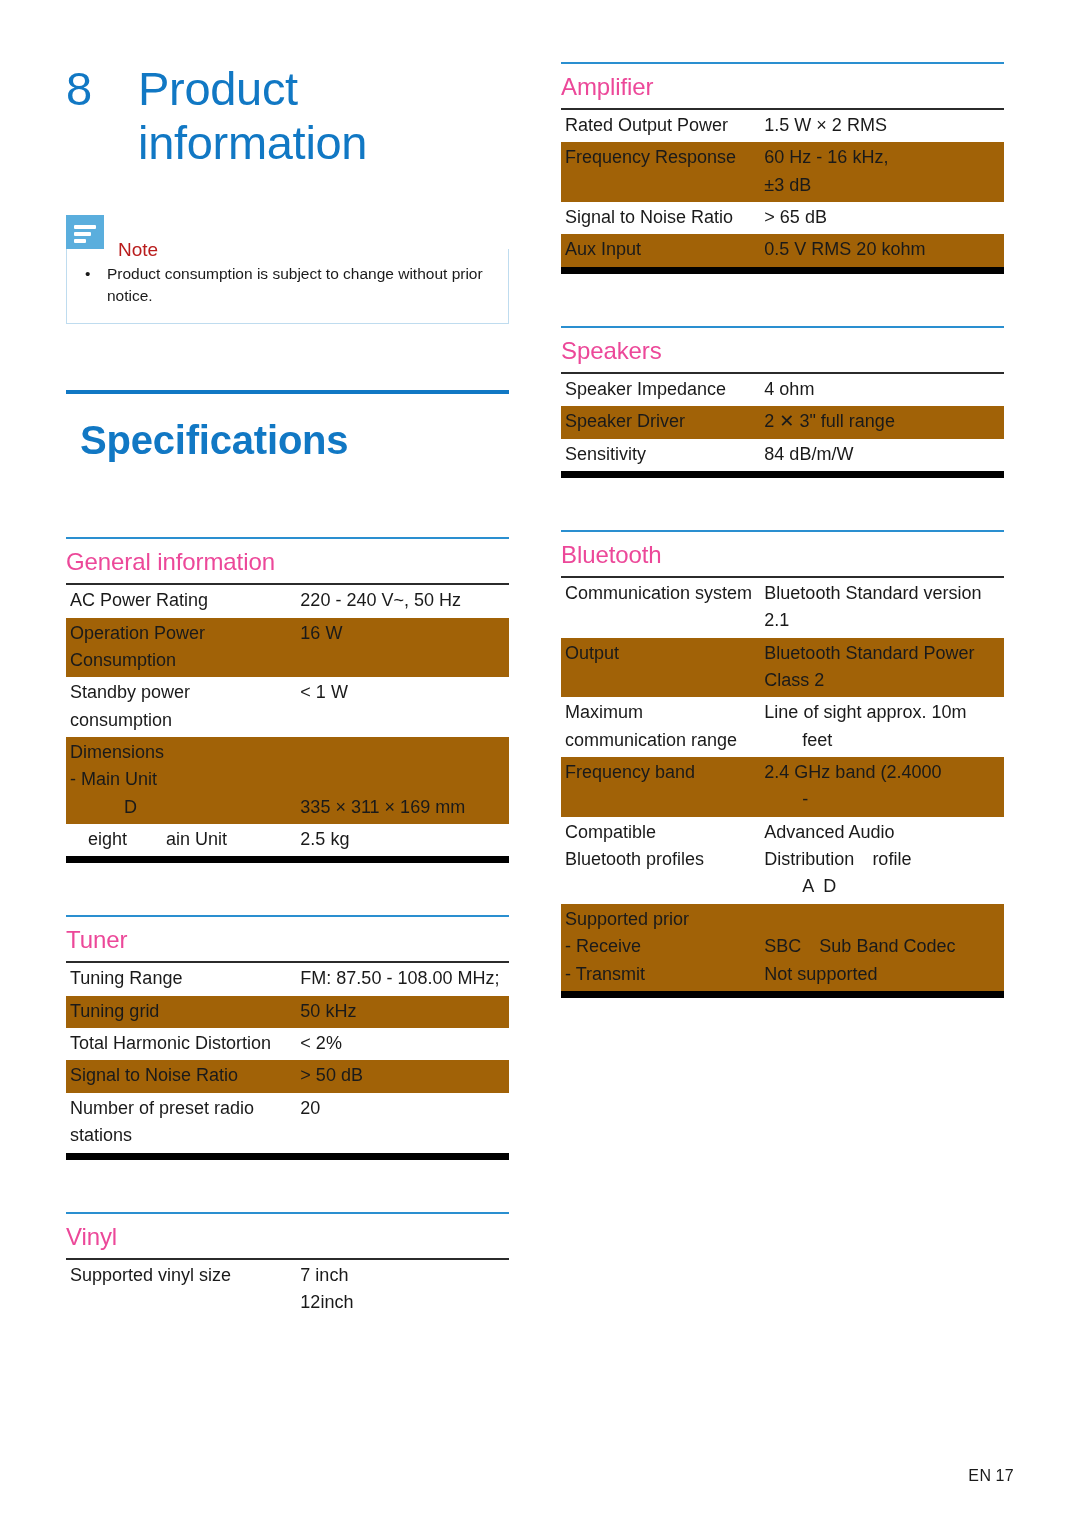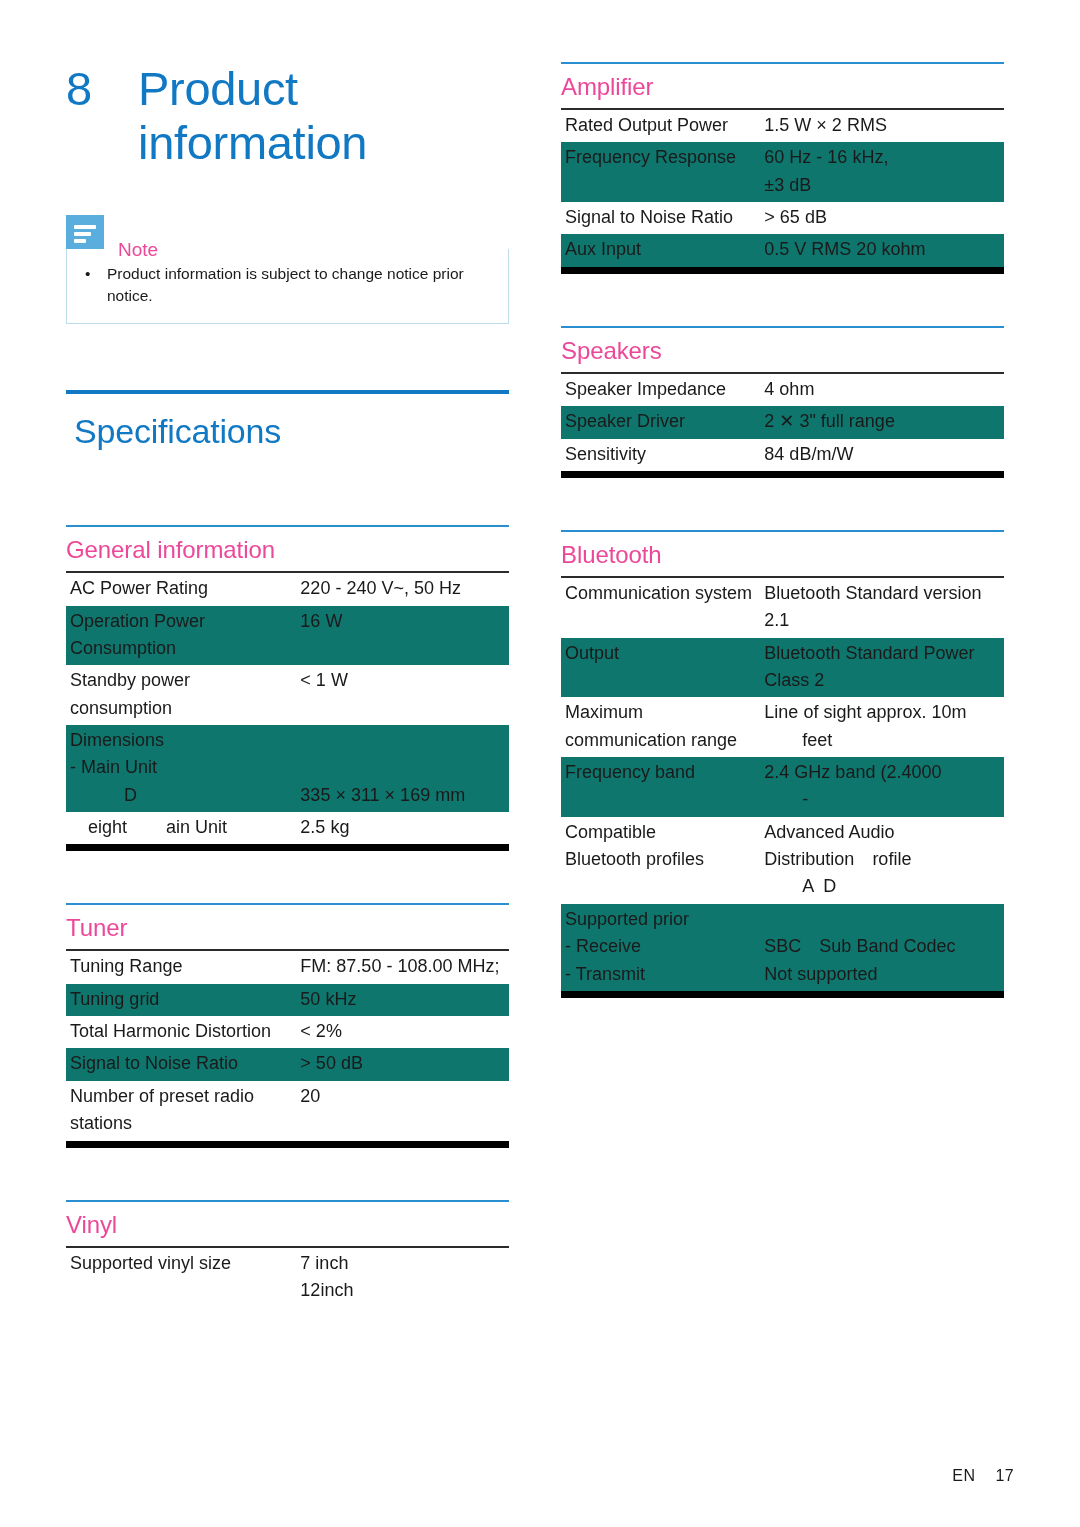--- a/index.html
+++ b/index.html
@@ -59,21 +59,21 @@
     background: #ffffff;
     height: 4px;
     left: 8px;
     border-radius: 1px;
   }
   .note-icon i:nth-child(1) { top: 10px; width: 22px; }
   .note-icon i:nth-child(2) { top: 17px; width: 17px; }
   .note-icon i:nth-child(3) { top: 24px; width: 12px; }
   .note-label {
     font-size: 19px;
-    color: #ec4899;
+    color: #b91c1c;
     padding-left: 14px;
     margin-top: 36px;
   }
   .note-body {
     border: 1px solid #bfdcef;
     border-top: none;
     padding: 14px 18px 16px 18px;
     min-height: 74px;
   }
   .note-item {
@@ -85,23 +85,23 @@
   .note-bullet { width: 22px; flex: 0 0 22px; text-align: left; }
   .note-text { flex: 1; }
 
   
   .big-head {
     border-top: 4px solid #1178c4;
     padding-top: 10px;
     margin-bottom: 74px;
   }
   .big-head h2 {
-    margin: 8px;
-    font-size: 34px;
-    font-weight: 400;
+    margin: 14px;
+    font-size: 40px;
+    font-weight: 700;
     color: #1178c4;
     letter-spacing: -0.2px;
   }
 
   
   .spec-block { margin-bottom: 52px; }
   .spec-head {
     border-top: 2px solid #2a8fd0;
     padding-top: 9px;
     margin-bottom: 7px;
@@ -125,40 +125,40 @@
     line-height: 1.52;
     vertical-align: top;
     padding: 2px 4px 3px 4px;
     color: #1a1a1a;
   }
   table.spec td.k { width: 52%; }
   table.spec td.v { width: 48%; }
   .col.right table.spec td.k { width: 45%; }
   .col.right table.spec td.v { width: 55%; }
 
-  table.spec tr.hl td { background: #0f766e; margin-left: 20px; }
+  table.spec tr.hl td { background: #a16207; margin-left: 20px; }
   table.spec tr.first td { border-top: 2px solid #2b2b2b; }
   table.spec tr.last  td { border-bottom: 7px solid #000000; }
 
   .sub { display: block; }
   .sub.ind { padding-left: 54px; }
   .sub.ind2 { padding-left: 38px; }
   .sub.b { font-weight: normal; }
   .nowrap { white-space: nowrap; }
 
   
   .footer {
     position: absolute;
     right: 66px;
     bottom: 42px;
     font-size: 16px;
     color: #1a1a1a;
     letter-spacing: 0.4px;
   }
-  .footer .en { margin-right: 20px; }
+  .footer .en { margin-right: 4px; }
 </style>
 </head>
 <body>
 
 <div class="page">
 
   <div class="columns">
 
     <div class="col left">
 
@@ -172,21 +172,21 @@
           <span class="note-icon">
               <i></i>
               <i></i>
               <i></i>
             </span>
           <span class="note-label">Note</span>
         </div>
         <div class="note-body">
           <div class="note-item">
             <span class="note-bullet">•</span>
-            <span class="note-text">Product information is subject to change notice prior notice.</span>
+            <span class="note-text">Product consumption is subject to change without prior notice.</span>
           </div>
         </div>
       </div>
 
       <div class="big-head">
         <h2>Specifications</h2>
       </div>
 
       <div class="spec-block">
         <div class="spec-head">

